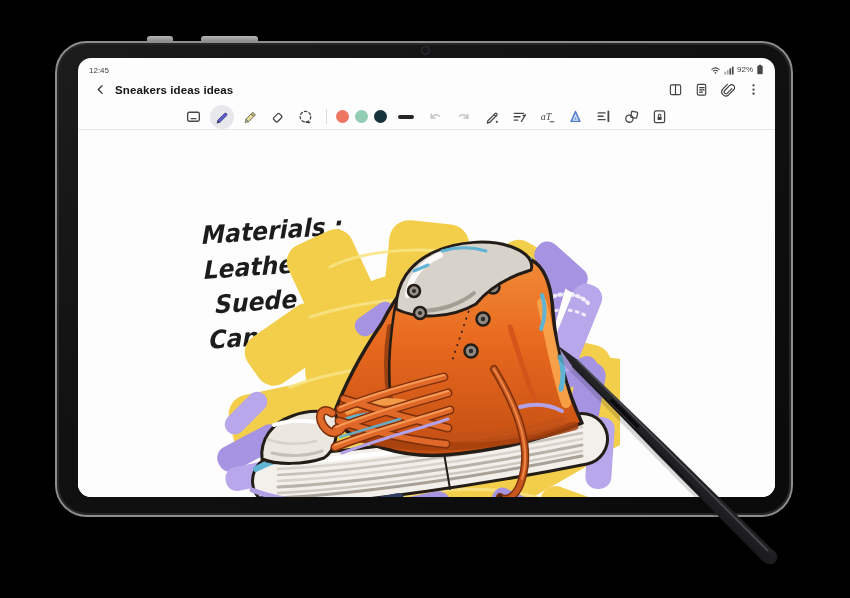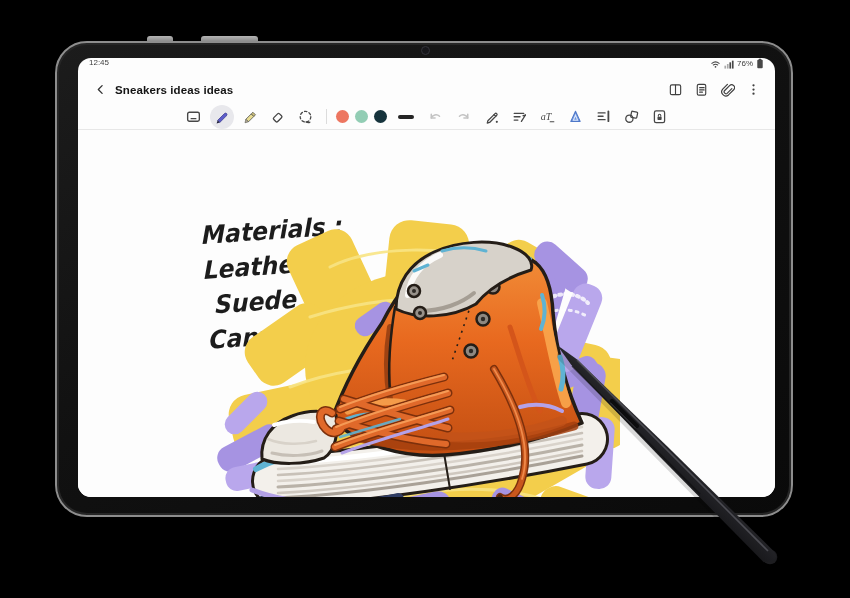--- a/index.html
+++ b/index.html
@@ -17,21 +17,21 @@
   .hw-btn.volume{left:201px;width:57px;}
   .camera{position:absolute;left:421px;top:46px;width:7px;height:7px;border-radius:50%;
           background:#17171b;border:1px solid #33333a;z-index:3;}
 
   
   .screen{position:absolute;left:78px;top:58px;width:697px;height:439px;border-radius:13px;
           background:#fdfdfd;overflow:hidden;z-index:3;}
 
   
   .status-bar{position:absolute;left:0;top:0;width:100%;height:17px;display:flex;
-              align-items:flex-start;justify-content:space-between;padding:0 11px;box-sizing:border-box;
+              align-items:flex-end;justify-content:space-between;padding:0 11px;box-sizing:border-box;
               color:#3d3d3d;font-size:8px;}
   .status-right{display:flex;align-items:center;gap:3px;}
   .status-right svg{display:block;}
 
   
   .title-bar{position:absolute;left:0;top:17px;width:100%;height:29px;display:flex;
              align-items:center;padding:0 13px;box-sizing:border-box;}
   .back-btn{width:18px;height:18px;display:flex;align-items:center;justify-content:center;cursor:pointer;}
   .note-title{font-size:11.5px;font-weight:bold;color:#141414;margin-left:6px;letter-spacing:.1px;}
   .title-actions{margin-left:auto;display:flex;align-items:center;gap:9px;}
@@ -88,21 +88,21 @@
           </svg>
         </span>
         <span>
           <svg width="10" height="10" viewBox="0 0 12 12">
             <rect x="0.5" y="8" width="2" height="3.5" fill="#a9a9a9"></rect>
               <rect x="3.5" y="6" width="2" height="5.5" fill="#a9a9a9"></rect>
             <rect x="6.5" y="4" width="2" height="7.5" fill="#474747"></rect>
               <rect x="9.5" y="2" width="2" height="9.5" fill="#474747"></rect>
           </svg>
         </span>
-        <span>76%</span>
+        <span>92%</span>
         <span>
           <svg width="8" height="11" viewBox="0 0 10 13">
             <rect x="3.2" y="0.6" width="3.6" height="1.6" rx="0.6" fill="#474747"></rect>
             <rect x="1.6" y="1.8" width="6.8" height="10.6" rx="1.2" fill="#474747"></rect>
           </svg>
         </span>
       </span>
     </div>
 
     <div class="title-bar">

